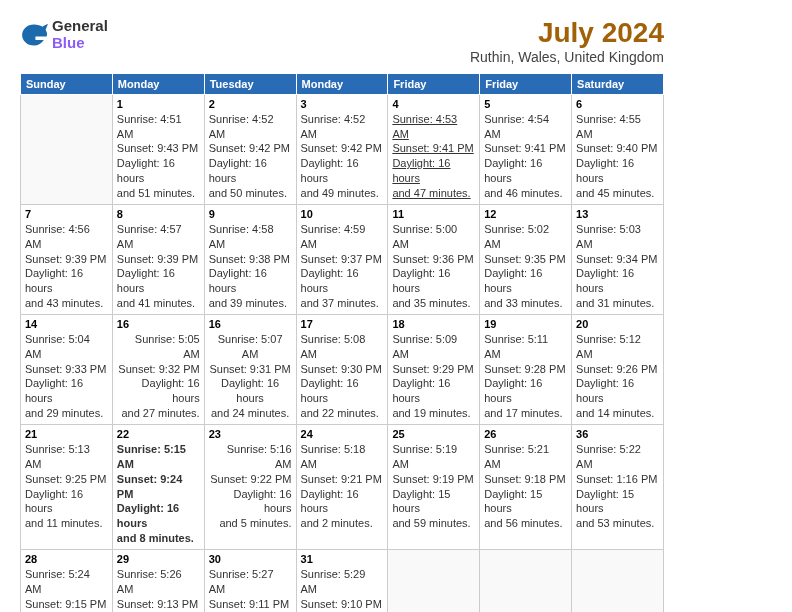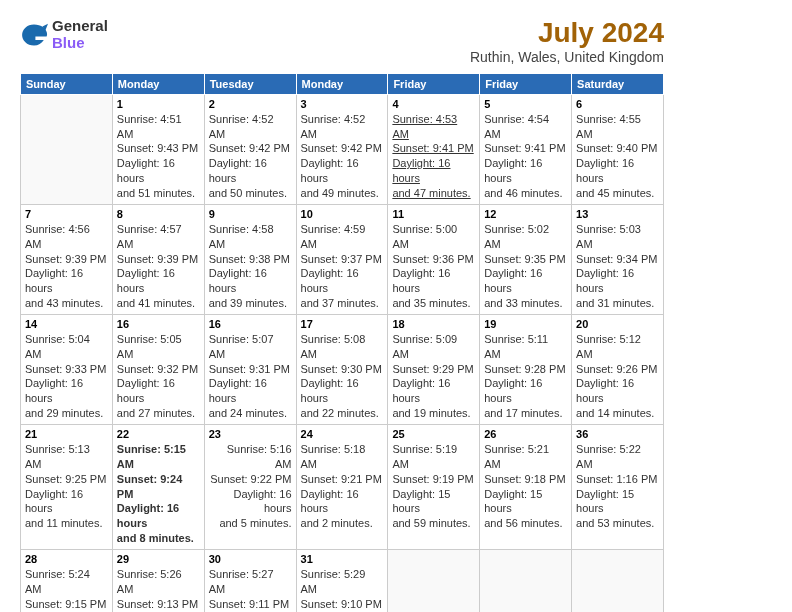--- a/index.html
+++ b/index.html
@@ -231,28 +231,28 @@
         <tr>
           <td>
             <span class="day-num">14</span>
             <div class="day-info" style="white-space: pre-line;">Sunrise: 5:04 AM
 Sunset: 9:33 PM
 Daylight: 16 hours
 and 29 minutes.</div>
           </td>
           <td>
             <span class="day-num">16</span>
-            <div class="day-info" style="white-space: pre-line;">Sunrise: 5:05 AM
+            <div class="day-info" style="white-space: pre-line; text-align: right;">Sunrise: 5:05 AM
 Sunset: 9:32 PM
 Daylight: 16 hours
 and 27 minutes.</div>
           </td>
           <td>
             <span class="day-num">16</span>
-            <div class="day-info" style="white-space: pre-line;">Sunrise: 5:07 AM
+            <div class="day-info" style="white-space: pre-line; text-align: center;">Sunrise: 5:07 AM
 Sunset: 9:31 PM
 Daylight: 16 hours
 and 24 minutes.</div>
           </td>
           <td>
             <span class="day-num">17</span>
             <div class="day-info" style="white-space: pre-line;">Sunrise: 5:08 AM
 Sunset: 9:30 PM
 Daylight: 16 hours
 and 22 minutes.</div>

